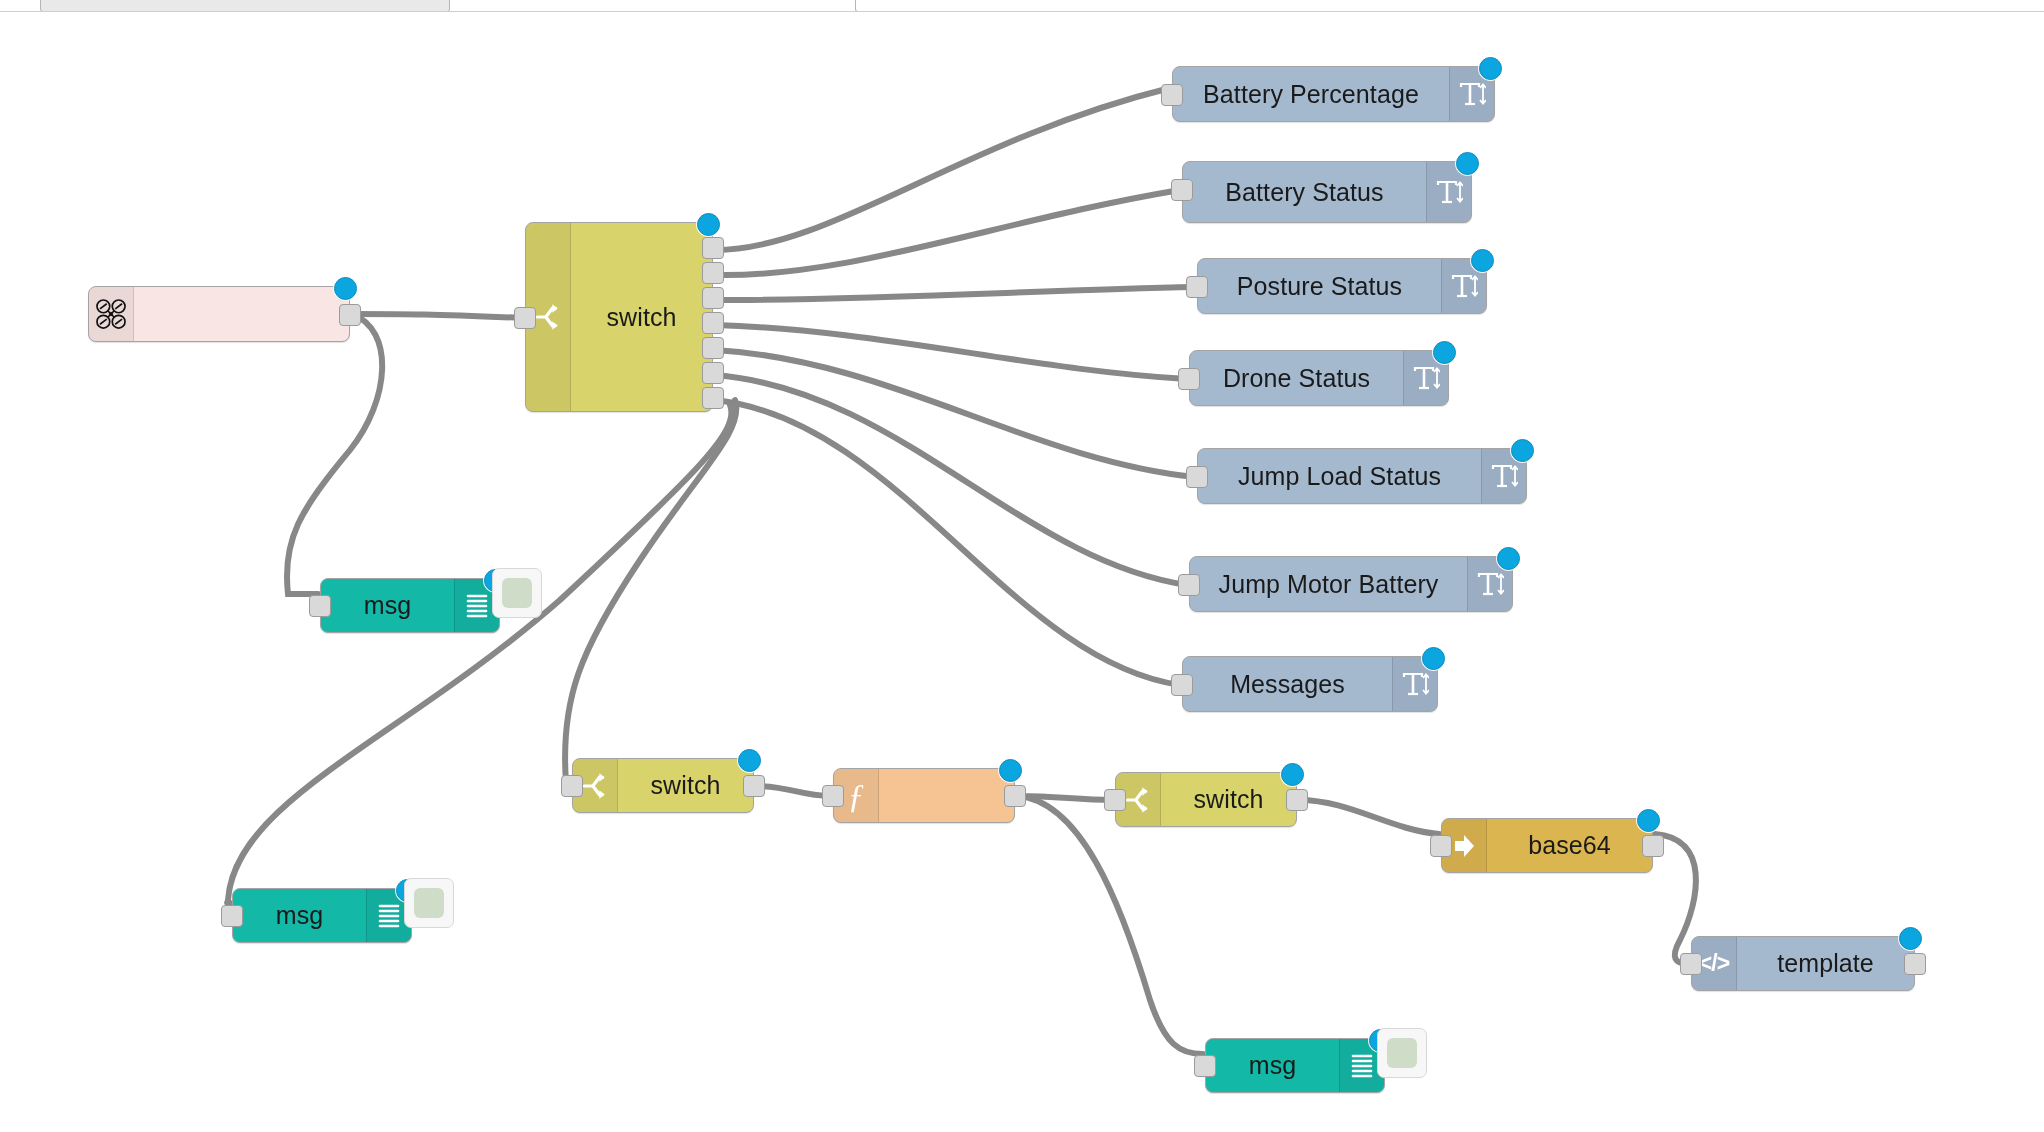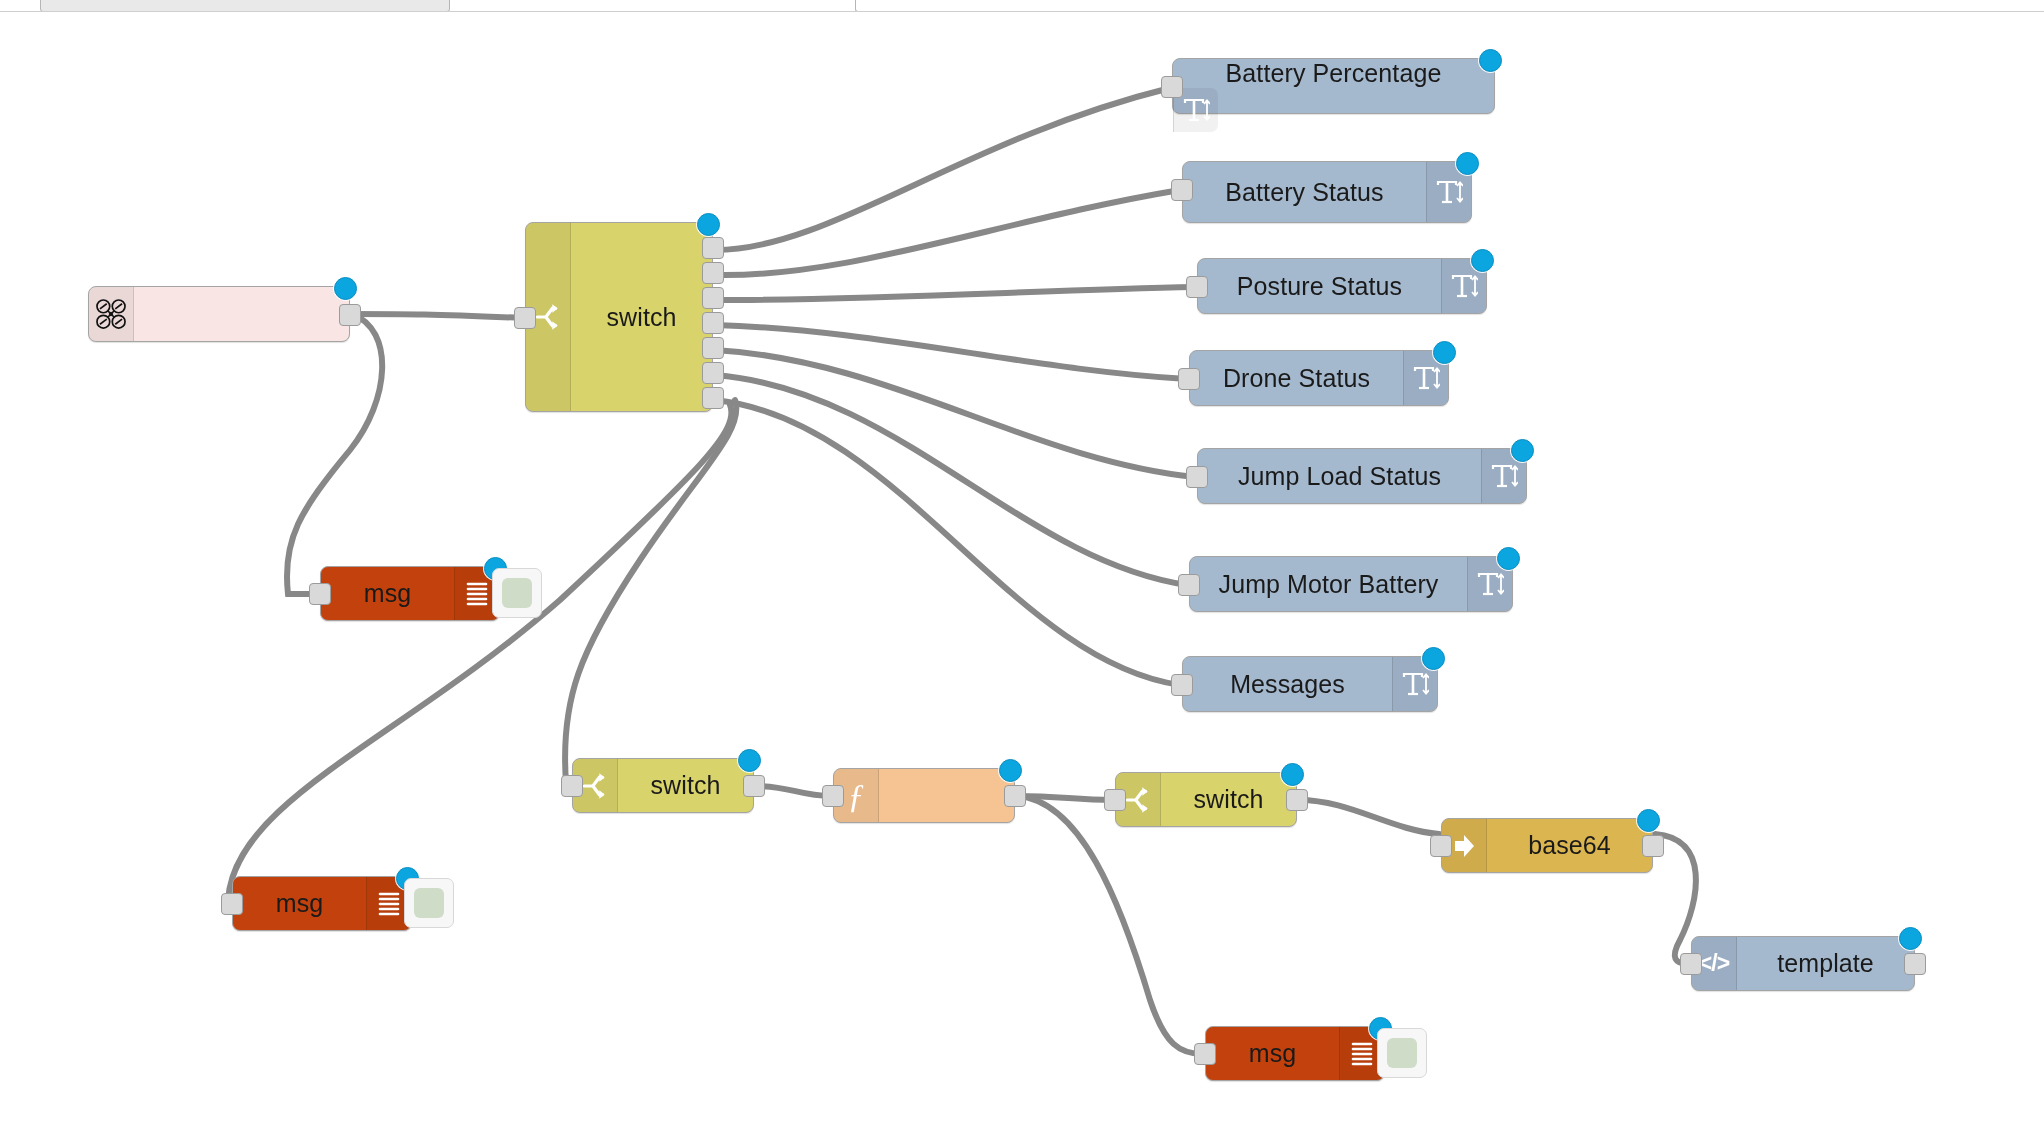--- a/index.html
+++ b/index.html
@@ -113,21 +113,21 @@
     font-size: 25px;
     color: #1a1a1a;
     white-space: nowrap;
     padding: 0 18px;
     letter-spacing: 0.1px;
   }
 
   
   .n-inject   { background: #f8e5e4; }
   .n-switch   { background: #d8d36a; }
-  .n-debug    { background: #c2410c; }
+  .n-debug    { background: #14b8a6; margin-top: 12px; }
   .n-func     { background: #f6c492; }
   .n-base64   { background: #d9b köz; }
   .n-base64   { background: #dbb550; margin-top: 12px; }
   .n-ui       { background: #a4b8ce; }
   .n-template { background: #a4b8ce; }
 
   
   .port {
     position: absolute;
     width: 22px;
@@ -255,21 +255,21 @@
     <div class="port out" style="top:14px;"></div>
     <div class="port out" style="top:39px;"></div>
     <div class="port out" style="top:64px;"></div>
     <div class="port out" style="top:89px;"></div>
     <div class="port out" style="top:114px;"></div>
     <div class="port out" style="top:139px;"></div>
     <div class="port out" style="top:164px;"></div>
     <div class="dot" style="right:-8px; top:-10px;"></div>
   </div>
 
-  <div class="node n-ui" style="left:1172px; top:58px; width:323px; height:56px;flex-direction:column;">
+  <div class="node n-ui" style="left:1172px; top:66px; width:323px; height:56px;">
     <div class="lbl">Battery Percentage</div>
     <div class="ic-right">
       <svg class="glyph-T" viewBox="0 0 28 30">
         <path d="M3 8 V5 H21 V8" stroke="#fff" stroke-width="2.2" fill="none"></path>
         <path d="M12 5 V25" stroke="#fff" stroke-width="2.6" fill="none"></path>
         <path d="M7 25 H17" stroke="#fff" stroke-width="2.2" fill="none"></path>
         <path d="M25 6 V24 M22 9 L25 5.5 L28 9 M22 21 L25 24.5 L28 21" stroke="#fff" stroke-width="1.8" fill="none"></path>
       </svg>
     </div>
     <div class="port in" style="top:17px;"></div>

